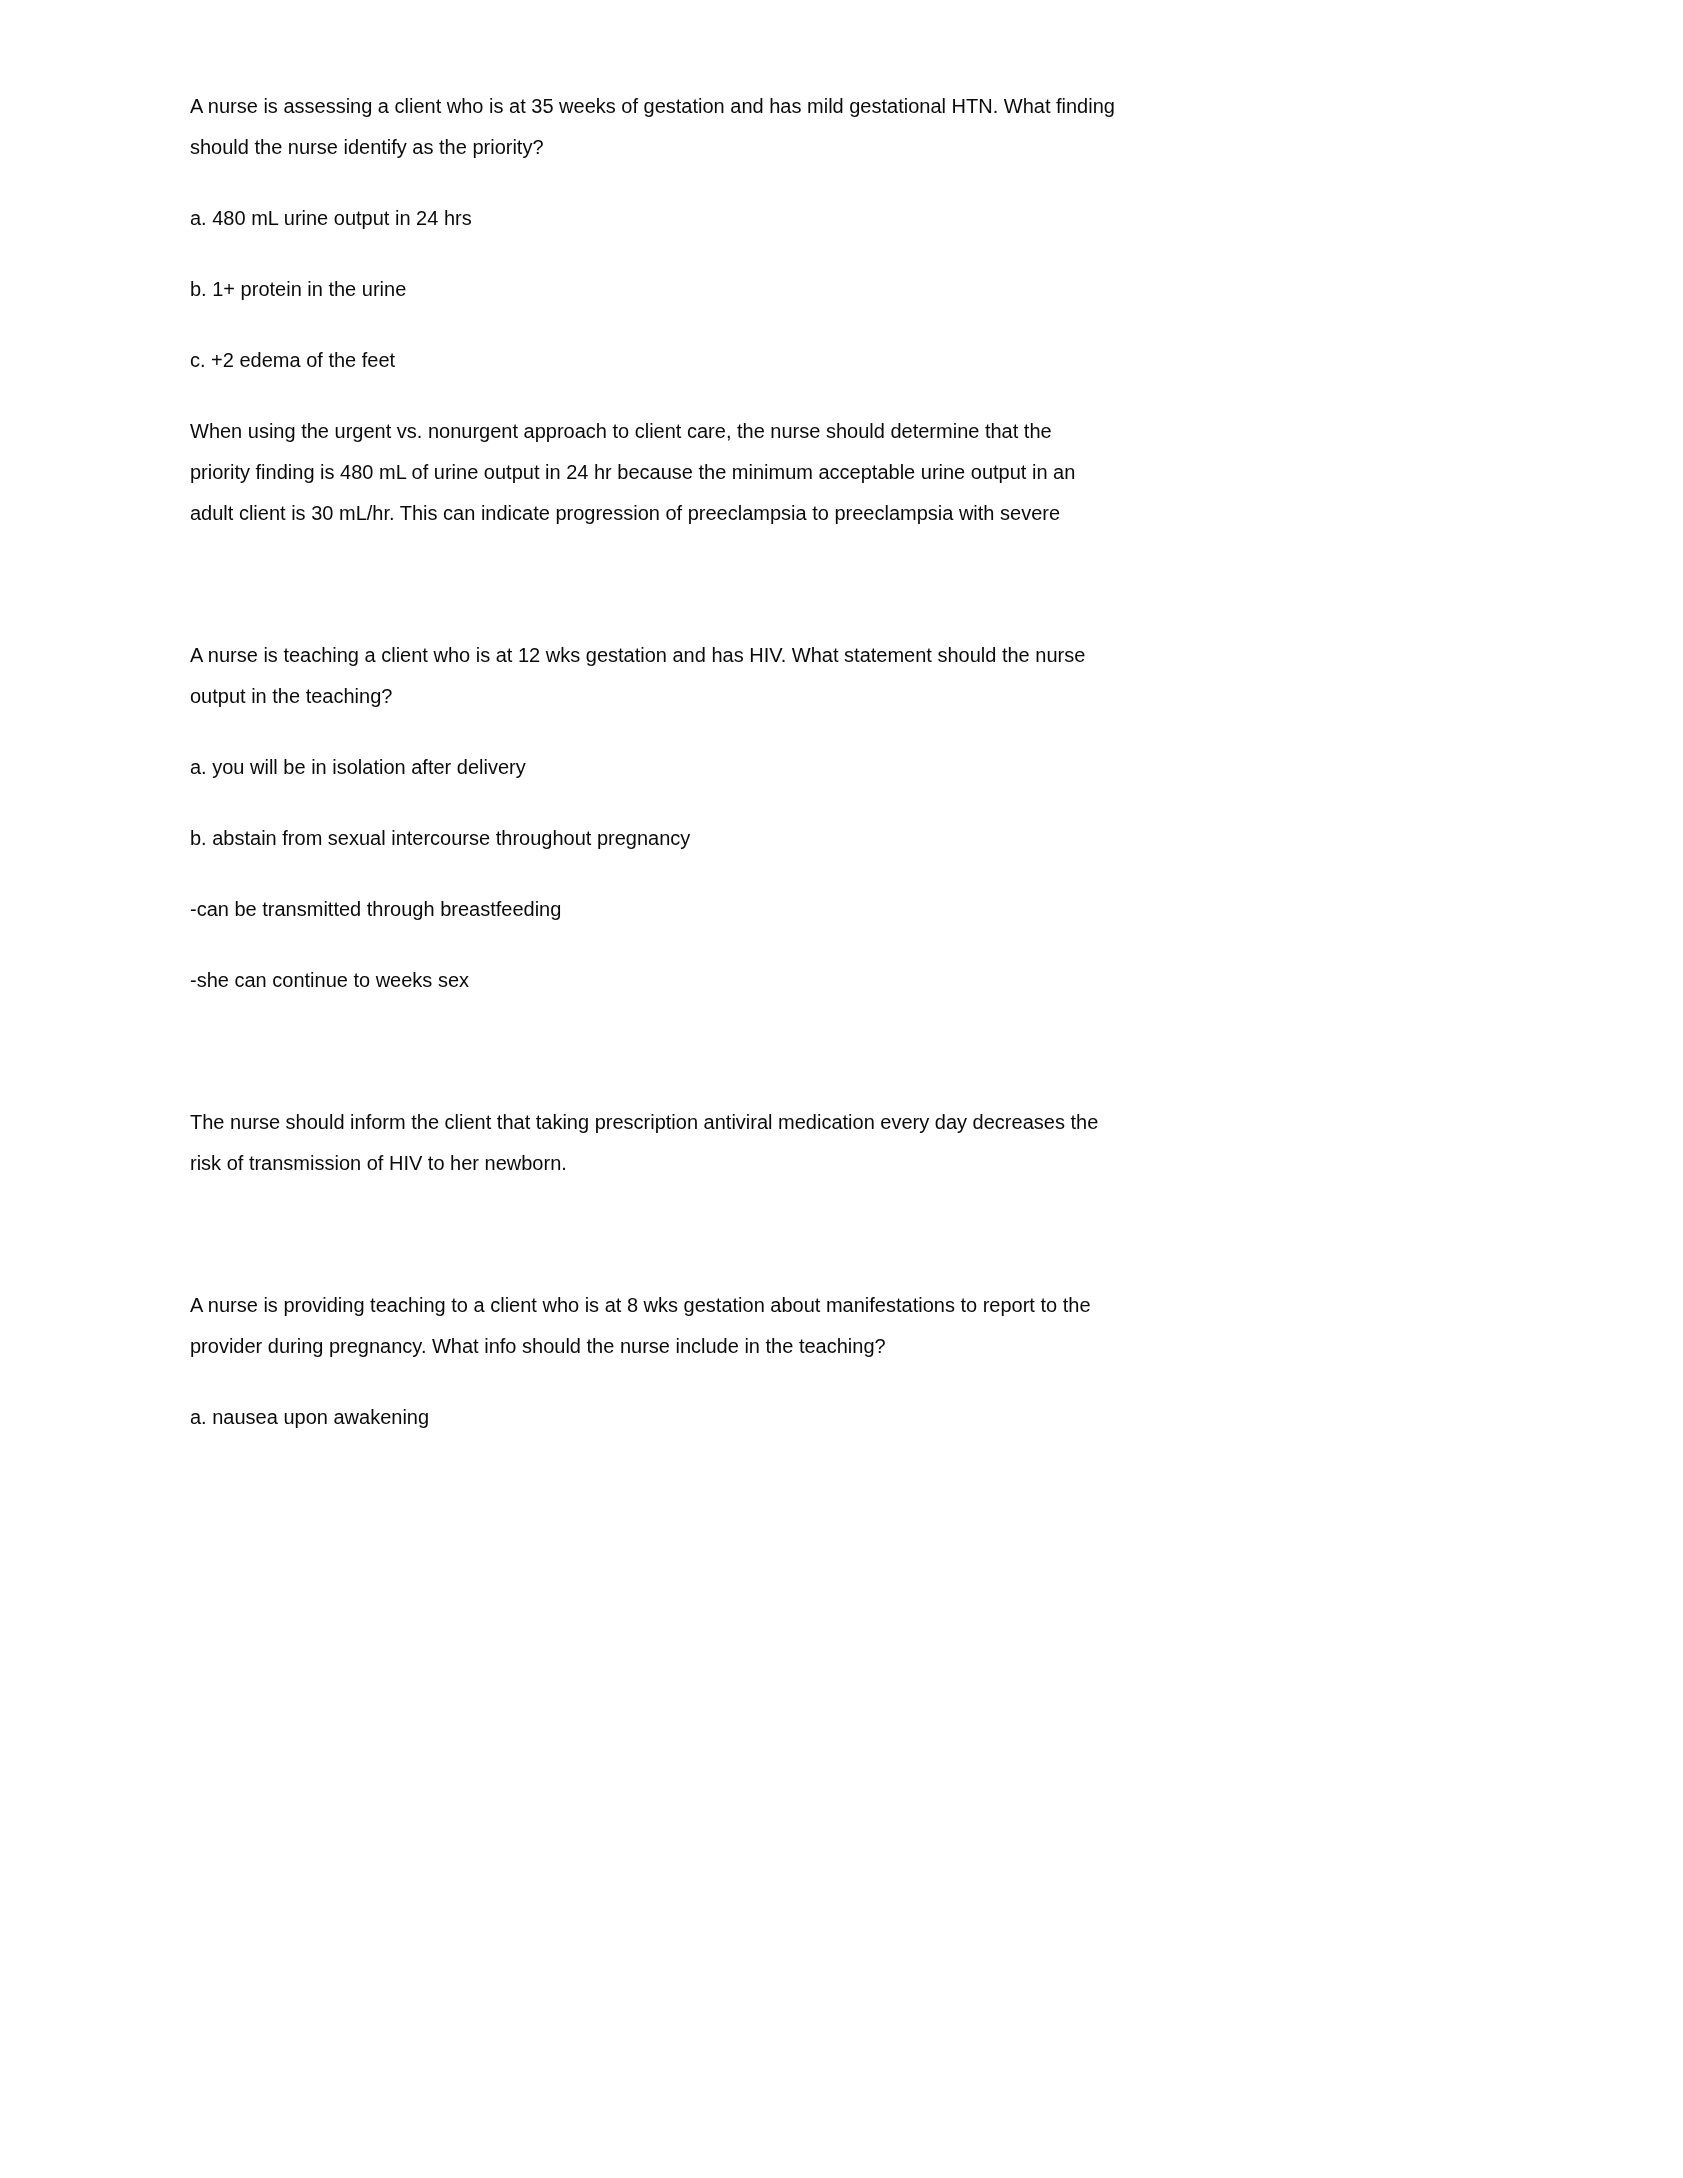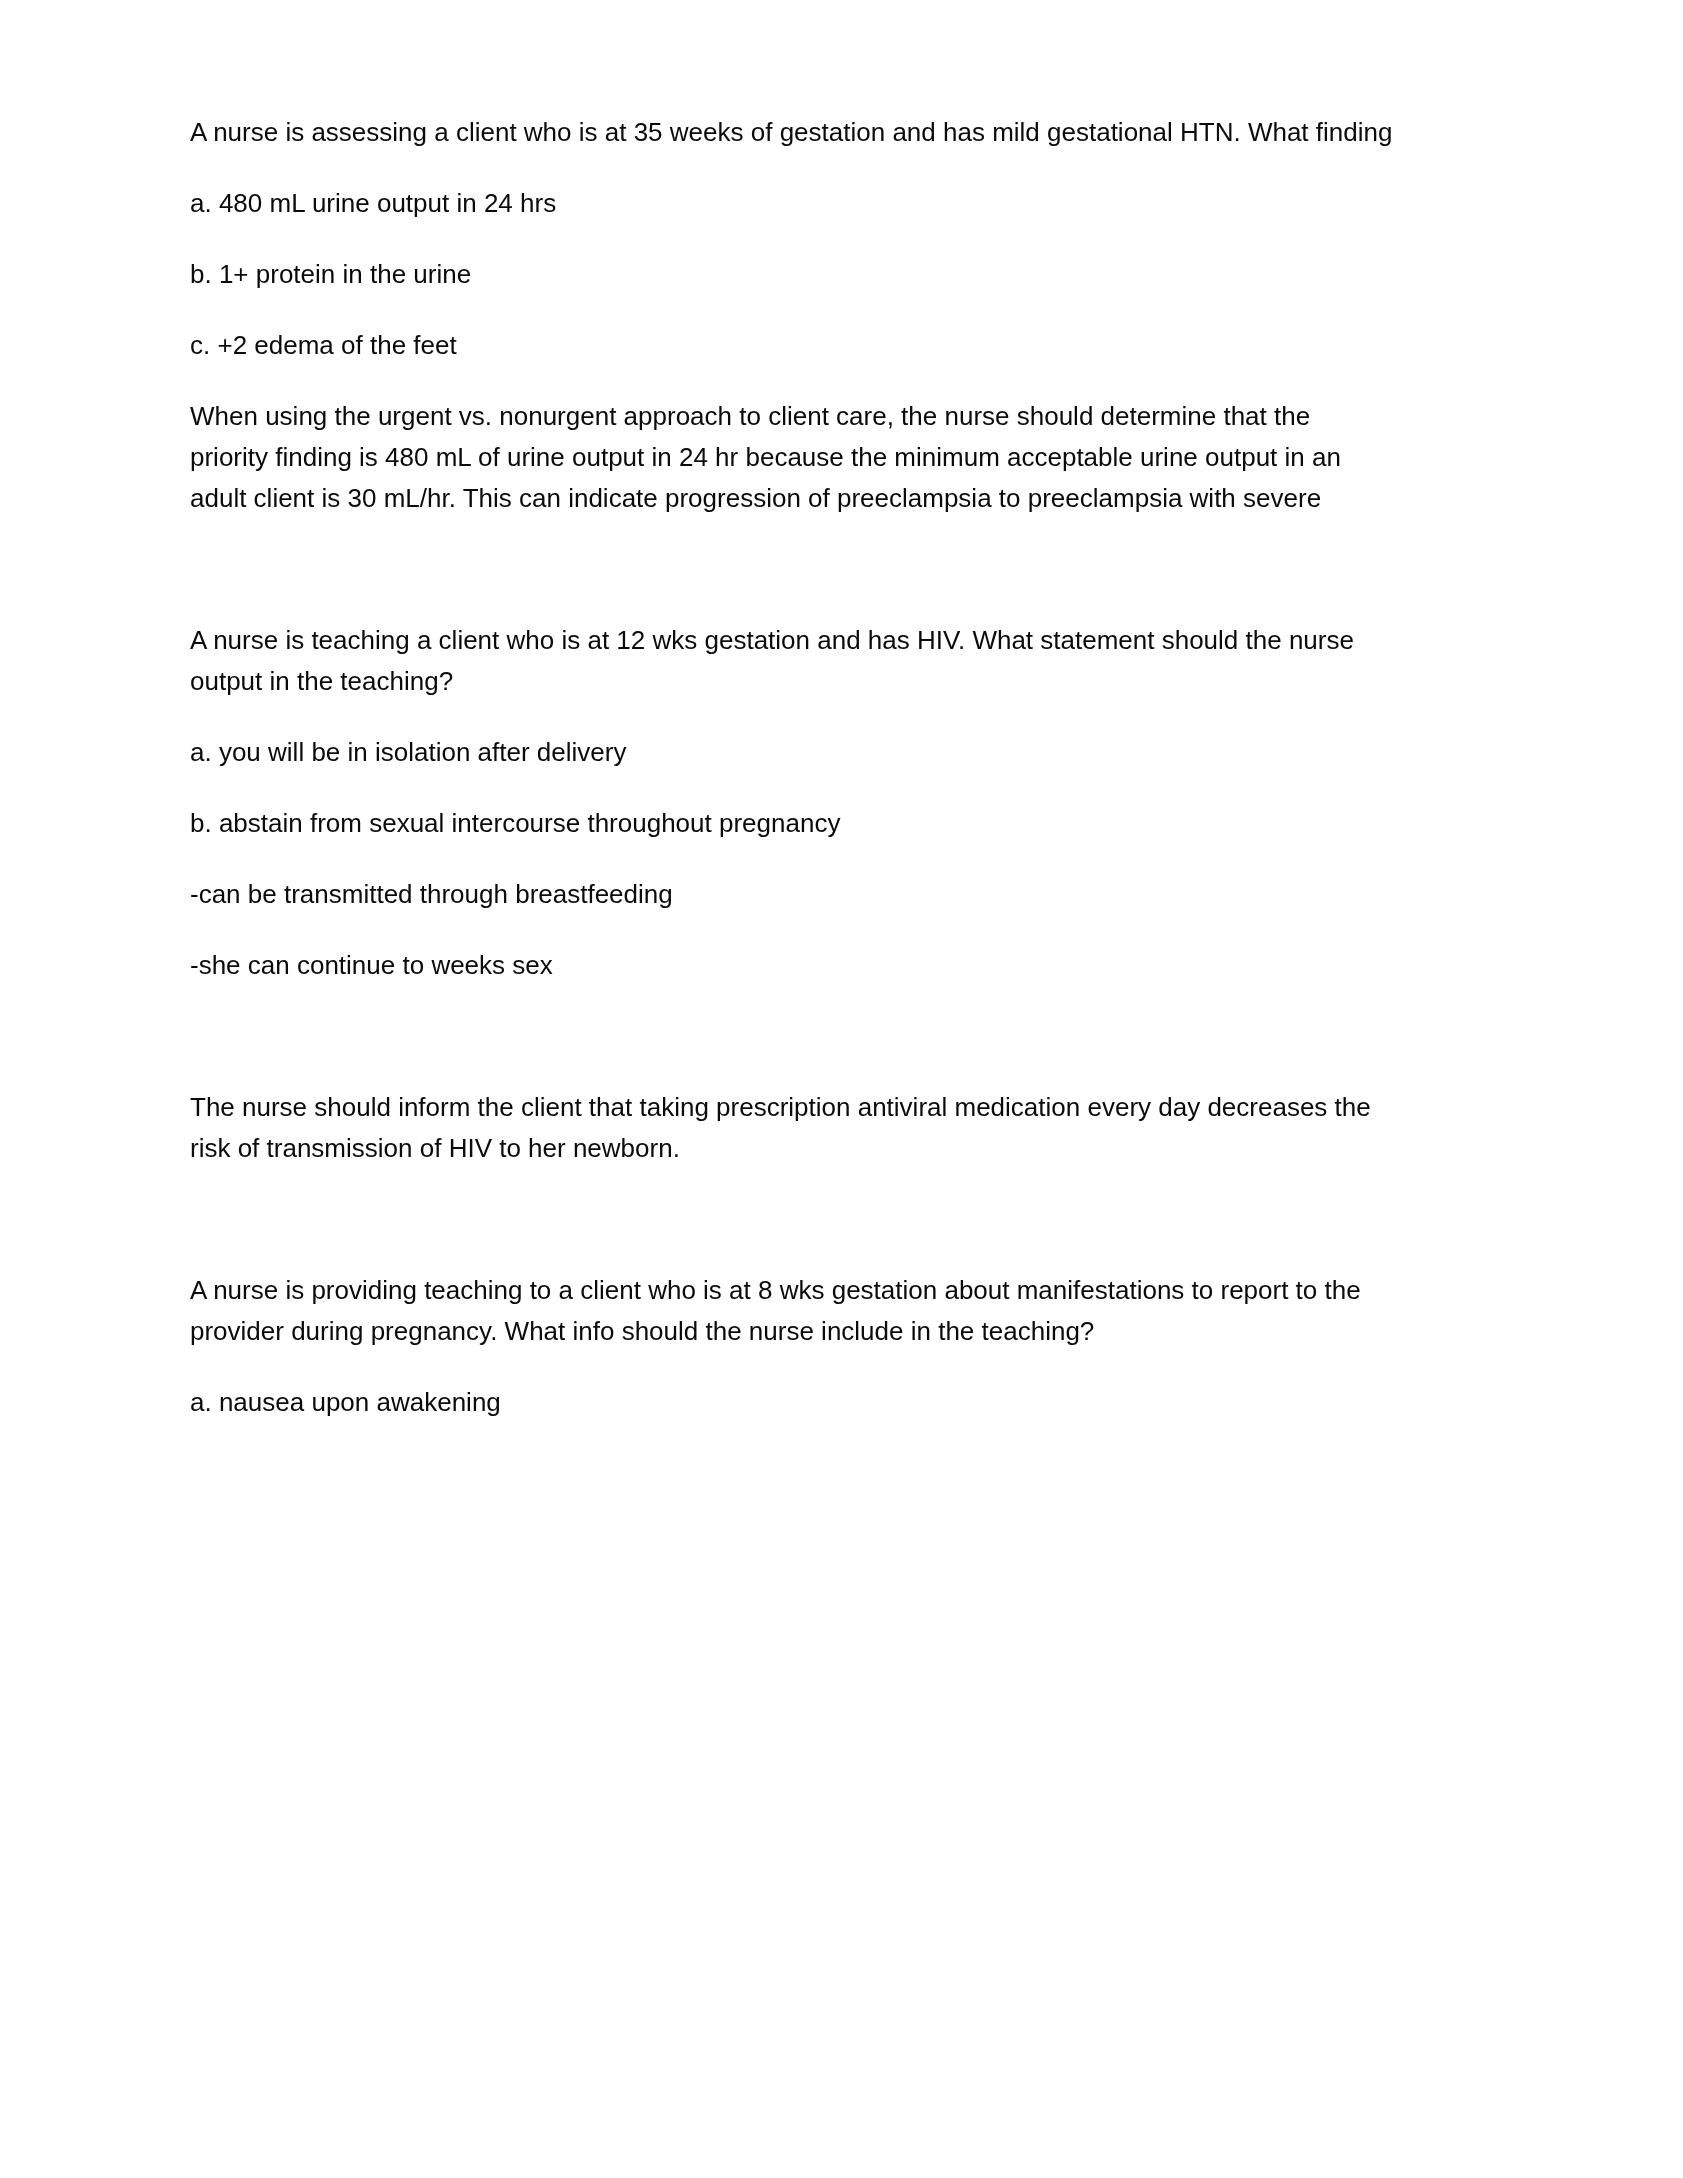--- a/index.html
+++ b/index.html
@@ -14,22 +14,22 @@
     background: #ffffff;
     overflow: hidden;
     font-family: "Liberation Sans", sans-serif;
     color: #0b0b0b;
   }
   .content {
     position: absolute;
     top: 0;
     left: 190px;
     width: 1327px;
-    padding-top: 112px;
-    font-size: 26px;
+    padding-top: 86px;
+    font-size: 20px;
     line-height: 41px;
     font-weight: 400;
   }
   .para {
     margin: 0 0 30px 0;
   }
   .para.section-end {
     margin-bottom: 101px;
   }
   .line {
@@ -37,20 +37,21 @@
   }
 </style>
 </head>
 <body>
 
 <div class="page">
   <div class="content">
 
     <div class="para">
       <div class="line">A nurse is assessing a client who is at 35 weeks of gestation and has mild gestational HTN. What finding</div>
+      <div class="line">should the nurse identify as the priority?</div>
     </div>
     <div class="para">
       <div class="line">a. 480 mL urine output in 24 hrs</div>
     </div>
     <div class="para">
       <div class="line">b. 1+ protein in the urine</div>
     </div>
     <div class="para">
       <div class="line">c. +2 edema of the feet</div>
     </div>

